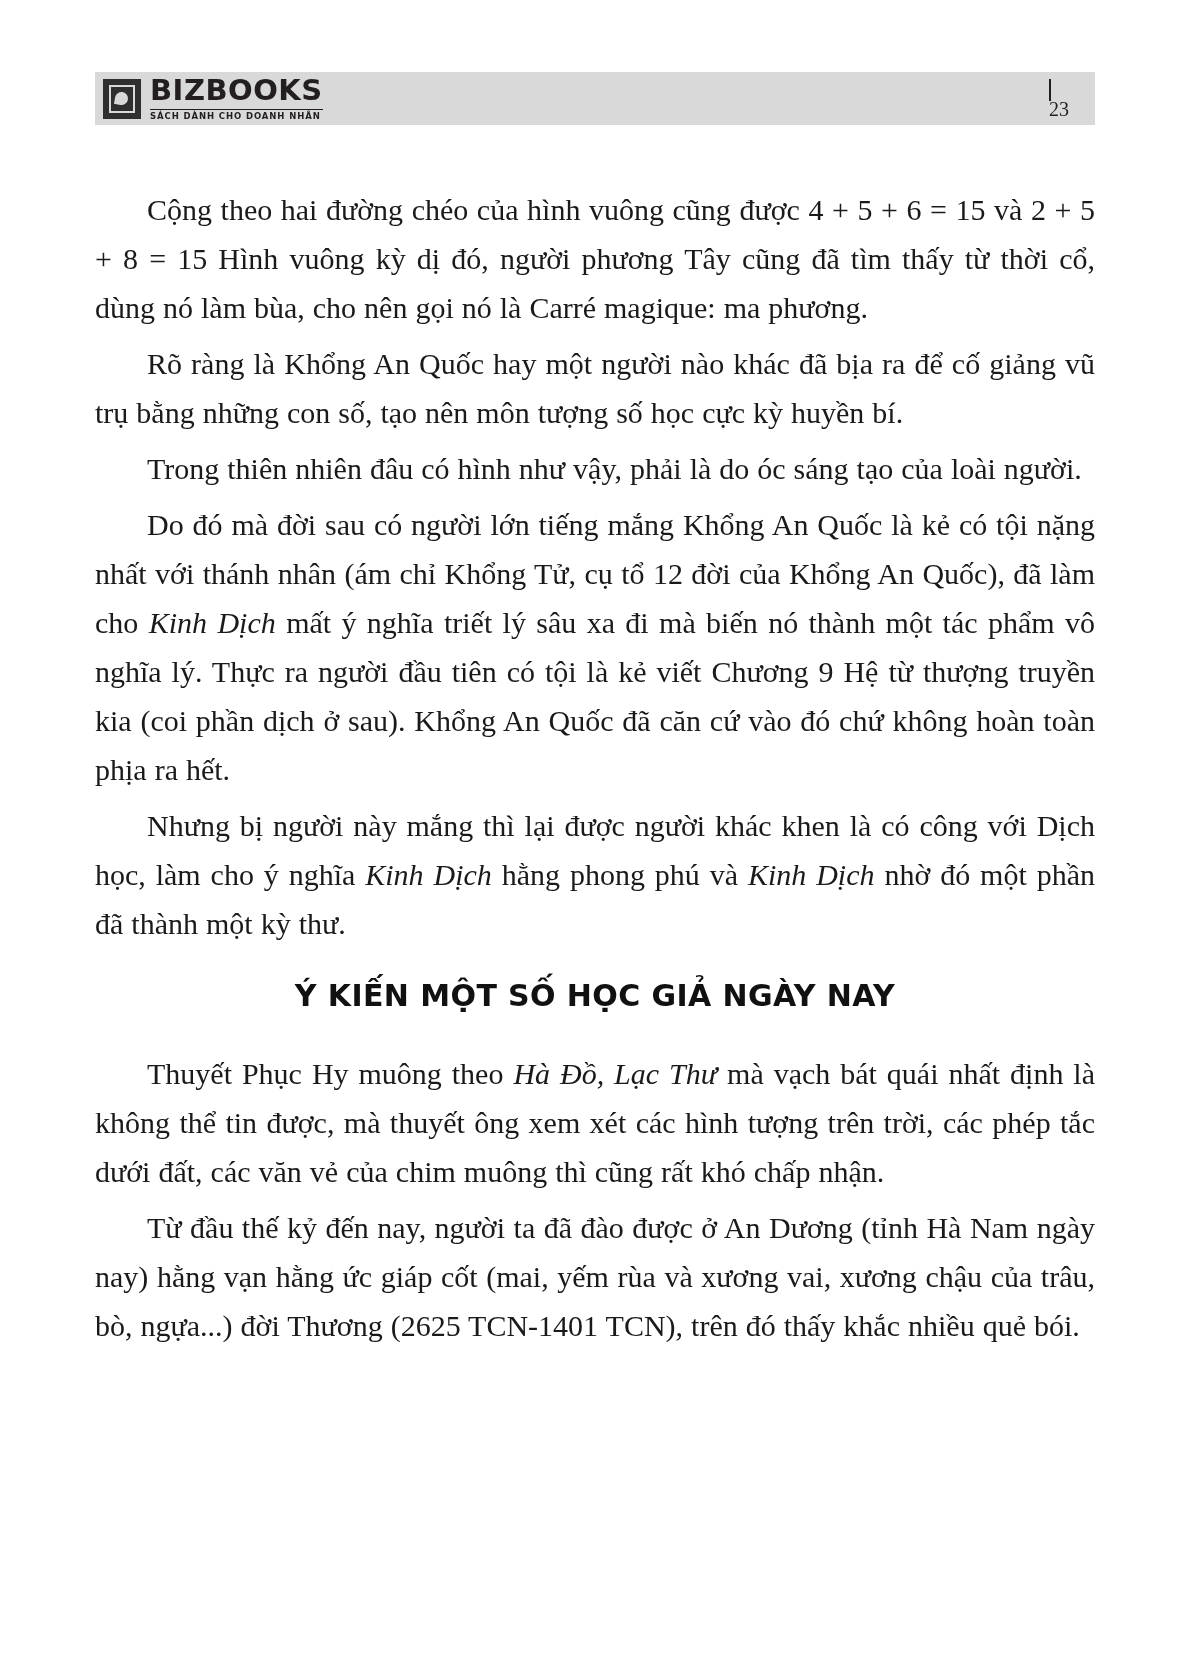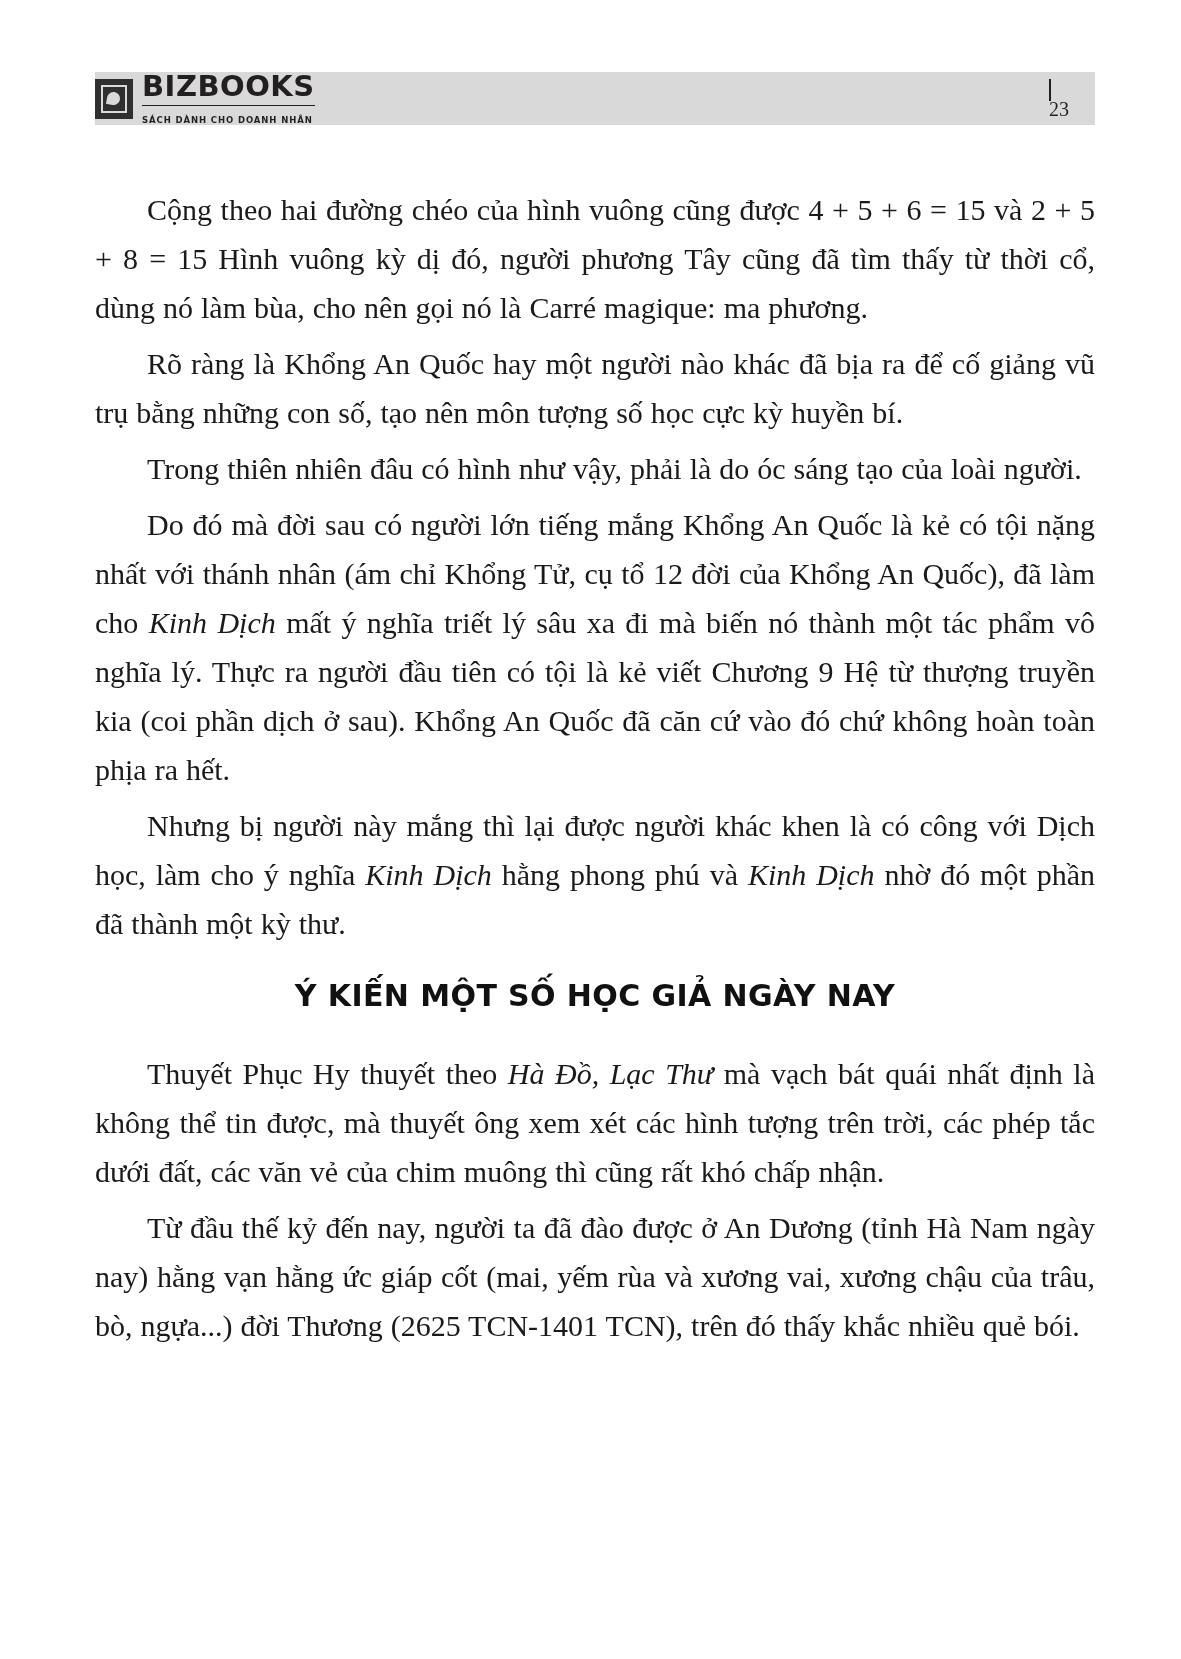--- a/index.html
+++ b/index.html
@@ -30,20 +30,21 @@
     width: 1000px;
     height: 53px;
     background: #d9d9d9;
     display: flex;
     align-items: center;
   }
 
   .logo-block {
     display: flex;
     align-items: center;
+    margin-left: 8px;
     height: 69px;
   }
 
   .logo-mark {
     width: 38px;
     height: 40px;
     background: #2f2f2f;
     position: relative;
     margin-right: 9px;
     flex: none;
@@ -84,21 +85,21 @@
     color: #231f20;
   }
   .logo-sub {
     font-family: "DejaVu Sans", sans-serif;
     font-size: 8.5px;
     font-weight: bold;
     letter-spacing: 0.9px;
     color: #231f20;
     margin-top: 4px;
     border-top: 1.5px solid #231f20;
-    padding-top: 10px;
+    padding-top: 2px;
   }
 
   .page-number-wrap {
     margin-left: auto;
     margin-right: 26px;
     display: flex;
     align-items: baseline;
     font-family: "Liberation Serif", serif;
     font-size: 20px;
     color: #231f20;
@@ -172,18 +173,18 @@
     <p class="para">Rõ ràng là Khổng An Quốc hay một người nào khác đã bịa ra để cố giảng vũ trụ bằng những con số, tạo nên môn tượng số học cực kỳ huyền bí.</p>
 
     <p class="para">Trong thiên nhiên đâu có hình như vậy, phải là do óc sáng tạo của loài người.</p>
 
     <p class="para"><span>Do đó mà đời sau có người lớn tiếng mắng Khổng An Quốc là kẻ có tội nặng nhất với thánh nhân (ám chỉ Khổng Tử, cụ tổ 12 đời của Khổng An Quốc), đã làm cho </span><em class="it">Kinh Dịch</em><span> mất ý nghĩa triết lý sâu xa đi mà biến nó thành một tác phẩm vô nghĩa lý. Thực ra người đầu tiên có tội là kẻ viết Chương 9 Hệ từ thượng truyền kia (coi phần dịch ở sau). Khổng An Quốc đã căn cứ vào đó chứ không hoàn toàn phịa ra hết.</span></p>
 
     <p class="para"><span>Nhưng bị người này mắng thì lại được người khác khen là có công với Dịch học, làm cho ý nghĩa </span><em class="it">Kinh Dịch</em><span> hằng phong phú và </span><em class="it">Kinh Dịch</em><span> nhờ đó một phần đã thành một kỳ thư.</span></p>
 
     <h2 class="section-heading">Ý KIẾN MỘT SỐ HỌC GIẢ NGÀY NAY</h2>
 
-    <p class="para"><span>Thuyết Phục Hy thuyết theo </span><em class="it">Hà Đồ, Lạc Thư</em><span> mà vạch bát quái nhất định là không thể tin được, mà thuyết ông xem xét các hình tượng trên trời, các phép tắc dưới đất, các văn vẻ của chim muông thì cũng rất khó chấp nhận.</span></p>
+    <p class="para"><span>Thuyết Phục Hy muông theo </span><em class="it">Hà Đồ, Lạc Thư</em><span> mà vạch bát quái nhất định là không thể tin được, mà thuyết ông xem xét các hình tượng trên trời, các phép tắc dưới đất, các văn vẻ của chim muông thì cũng rất khó chấp nhận.</span></p>
 
     <p class="para">Từ đầu thế kỷ đến nay, người ta đã đào được ở An Dương (tỉnh Hà Nam ngày nay) hằng vạn hằng ức giáp cốt (mai, yếm rùa và xương vai, xương chậu của trâu, bò, ngựa...) đời Thương (2625 TCN-1401 TCN), trên đó thấy khắc nhiều quẻ bói.</p>
 
   </div>
 </div>
 
 </body></html>

